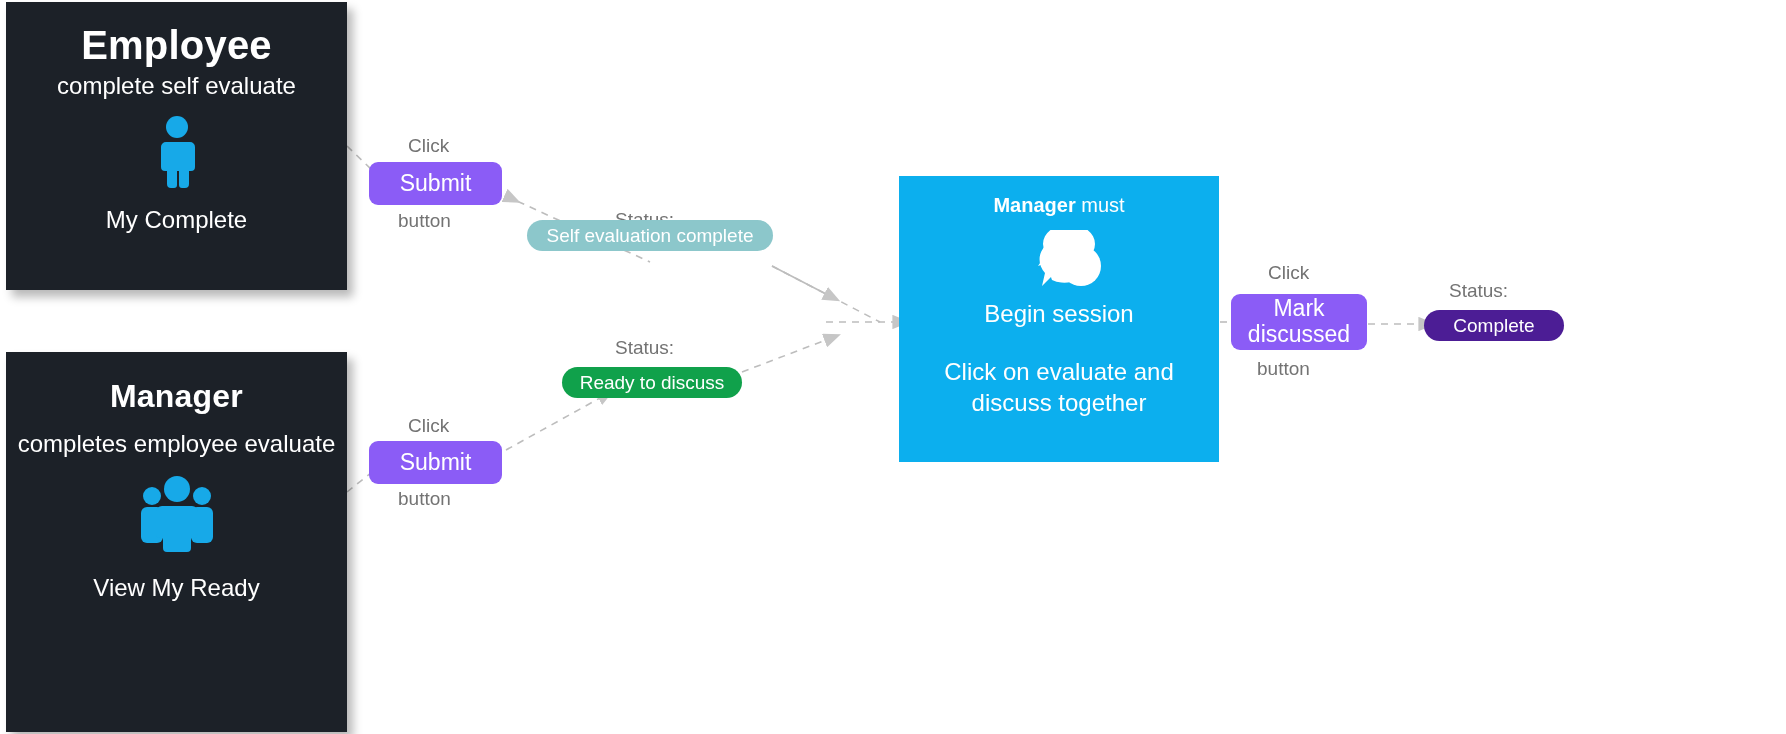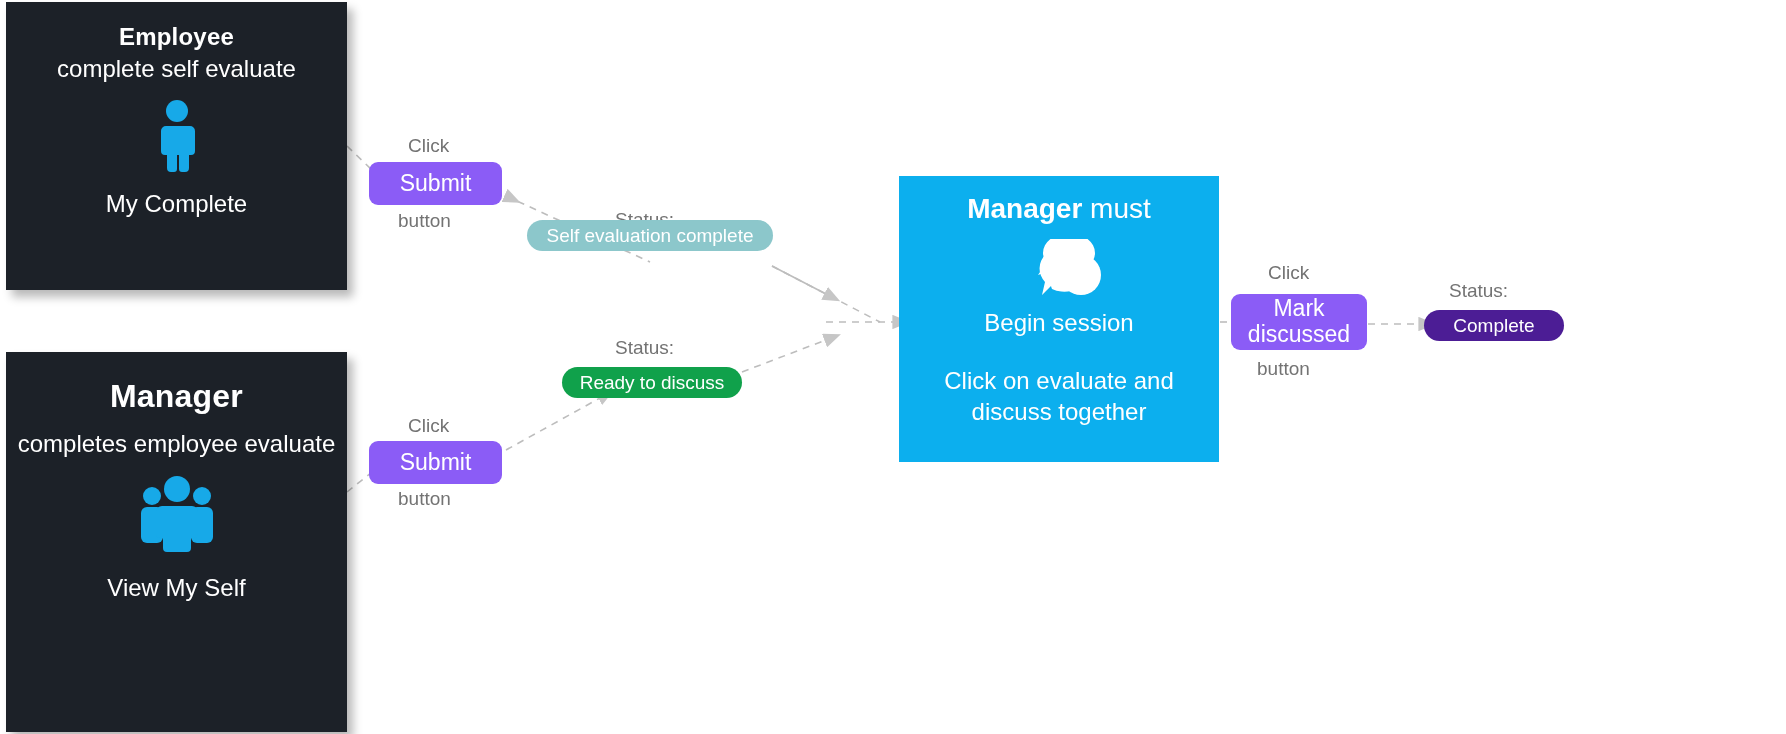--- a/index.html
+++ b/index.html
@@ -29,21 +29,21 @@
   .card .subtitle{
     font-weight:400;
     line-height:1.18;
   }
   .card .linklabel{
     font-weight:400;
   }
   .card .glyph{display:flex;justify-content:center;align-items:center;}
 
   #card-employee{left:6px;top:2px;width:341px;height:288px;padding-top:22px;}
-  #card-employee .title{font-size:24px;}
+  #card-employee .title{font-size:40px;}
   #card-employee .subtitle{font-size:24px;margin-top:6px;}
   #card-employee .glyph{margin-top:16px;height:72px;}
   #card-employee .linklabel{font-size:24px;margin-top:18px;}
 
   #card-manager{left:6px;top:352px;width:341px;height:380px;padding-top:28px;}
   #card-manager .title{font-size:32px;}
   #card-manager .subtitle{font-size:24px;margin-top:16px;}
   #card-manager .glyph{margin-top:18px;height:76px;}
   #card-manager .linklabel{font-size:24px;margin-top:22px;}
 
@@ -53,21 +53,21 @@
     background:#ffffff;border-radius:14px;
   }
 
   
   #panel-manager-session{
     position:absolute;left:899px;top:176px;width:320px;height:286px;
     background:#0CAFEE;
     color:#ffffff;text-align:center;
     box-sizing:border-box;padding-top:18px;
   }
-  #panel-manager-session .ptitle{font-size:28px;line-height:1.1;}
+  #panel-manager-session .ptitle{font-size:20px;line-height:1.1;}
   #panel-manager-session .ptitle b{font-weight:bold;}
   #panel-manager-session .ptitle span{font-weight:400;}
   #panel-manager-session .glyph{margin-top:14px;height:62px;display:flex;justify-content:center;align-items:center;}
   #panel-manager-session .pmid{font-size:24px;margin-top:8px;font-weight:400;}
   #panel-manager-session .pbody{font-size:24px;margin-top:28px;font-weight:400;line-height:1.3;padding:0 12px;}
 
   
   .btn{
     position:absolute;
     background:#8b5cf6;
@@ -174,21 +174,21 @@
     <div class="glyph">
       <svg width="80" height="76" viewBox="0 0 80 76" xmlns="http://www.w3.org/2000/svg">
         <circle cx="15" cy="20" r="9" fill="#17A9E8"></circle>
         <rect x="4" y="31" width="22" height="36" rx="6" fill="#17A9E8"></rect>
         <circle cx="65" cy="20" r="9" fill="#17A9E8"></circle>
         <rect x="54" y="31" width="22" height="36" rx="6" fill="#17A9E8"></rect>
         <circle cx="40" cy="13" r="13" fill="#17A9E8"></circle>
         <path d="M25 30 h30 a6 6 0 0 1 6 6 v22 a4 4 0 0 1 -4 4 h-3 v10 a4 4 0 0 1 -4 4 h-20 a4 4 0 0 1 -4 -4 v-10 h-3 a4 4 0 0 1 -4 -4 v-22 a6 6 0 0 1 6 -6 z" fill="#17A9E8"></path>
       </svg>
     </div>
-    <div class="linklabel">View My Self</div>
+    <div class="linklabel">View My Ready</div>
   </div>
 
   <div class="cap" id="cap-click-top">Click</div>
   <button class="btn" id="btn-submit-top">Submit</button>
   <div class="cap" id="cap-button-top">button</div>
 
   <div class="cap" id="cap-click-bottom">Click</div>
   <button class="btn" id="btn-submit-bottom">Submit</button>
   <div class="cap" id="cap-button-bottom">button</div>
 

